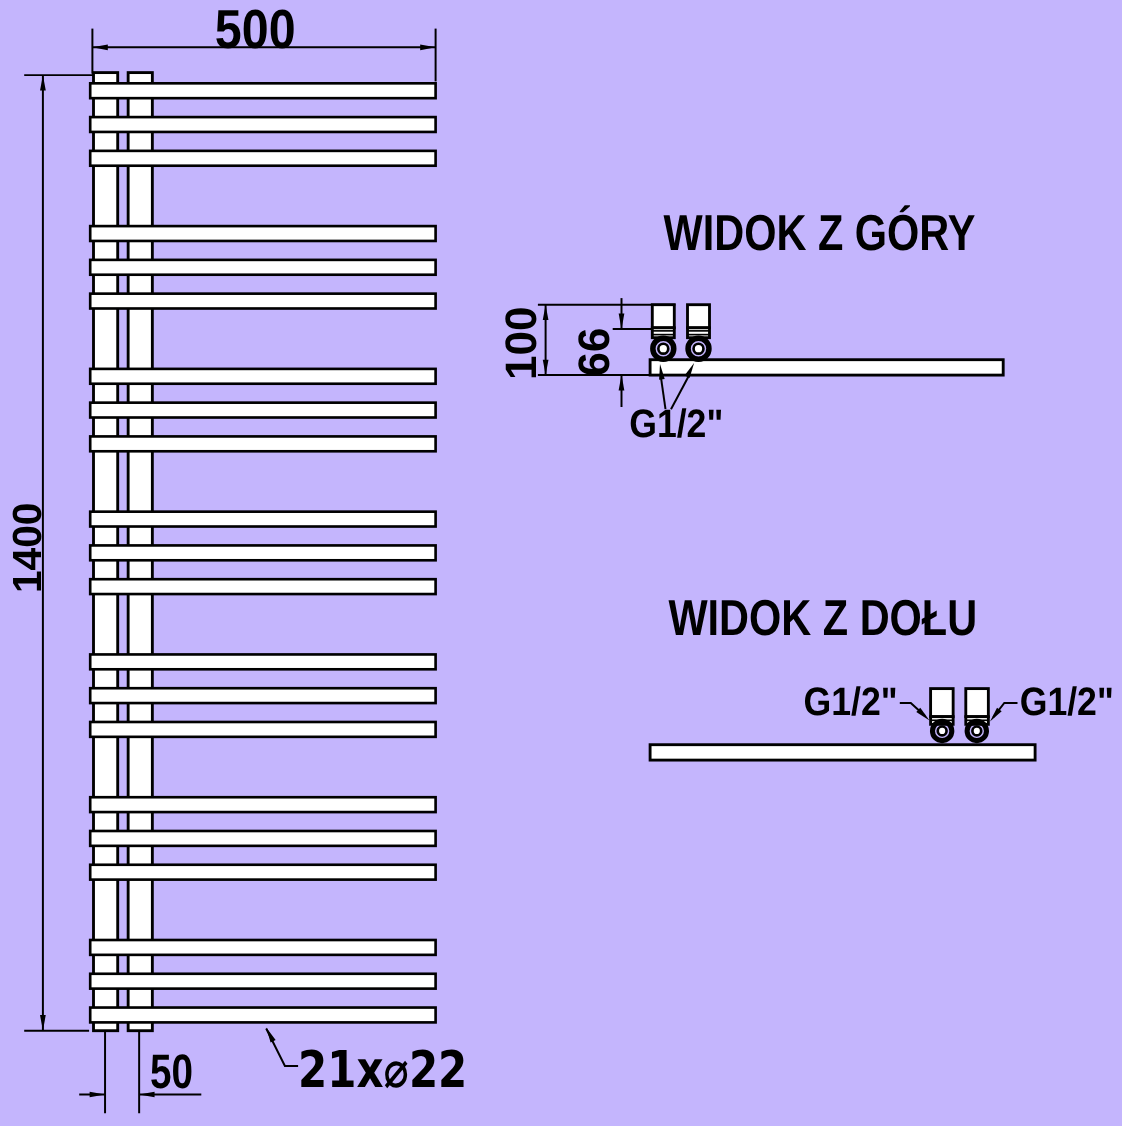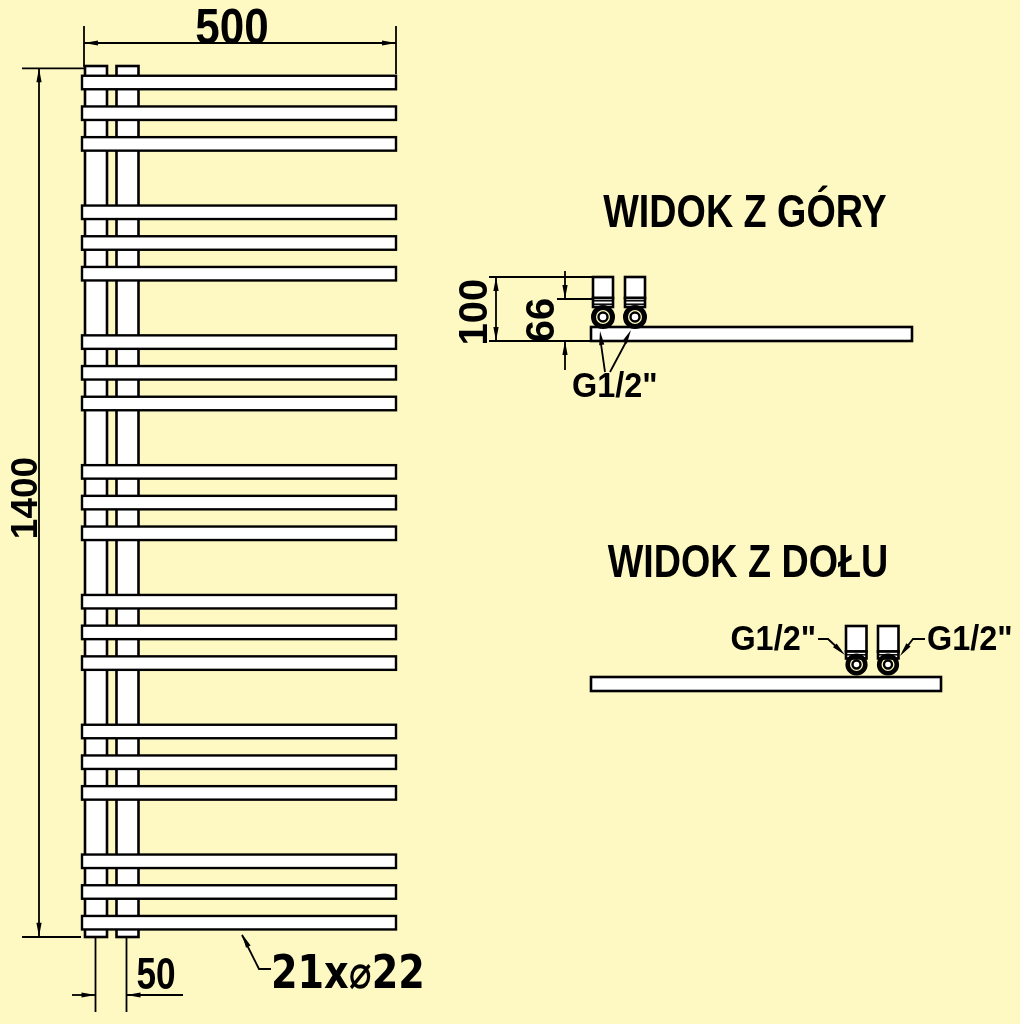--- a/index.html
+++ b/index.html
@@ -1,16 +1,16 @@
 <!DOCTYPE html>
 <html><head>
 <meta charset="utf-8">
 <style>
   html,body { margin:0; padding:0; background:#ffffff; }
-  .stage { position:relative; width:1020px; height:1024px; background:#fef9c3; overflow:hidden; }
+  .stage { position:relative; width:1020px; height:1024px; background:#c4b5fd; overflow:hidden; }
   svg { display:block; }
   text {
     font-family:"Liberation Sans", sans-serif;
     font-weight:bold;
     fill:#000000;
   }
   .t-dim-lg   { font-size:50px; }
   .t-dim-md   { font-size:44px; }
   .t-dim-rot  { font-size:37px; }
   .t-dim-rot2 { font-size:40px; }

